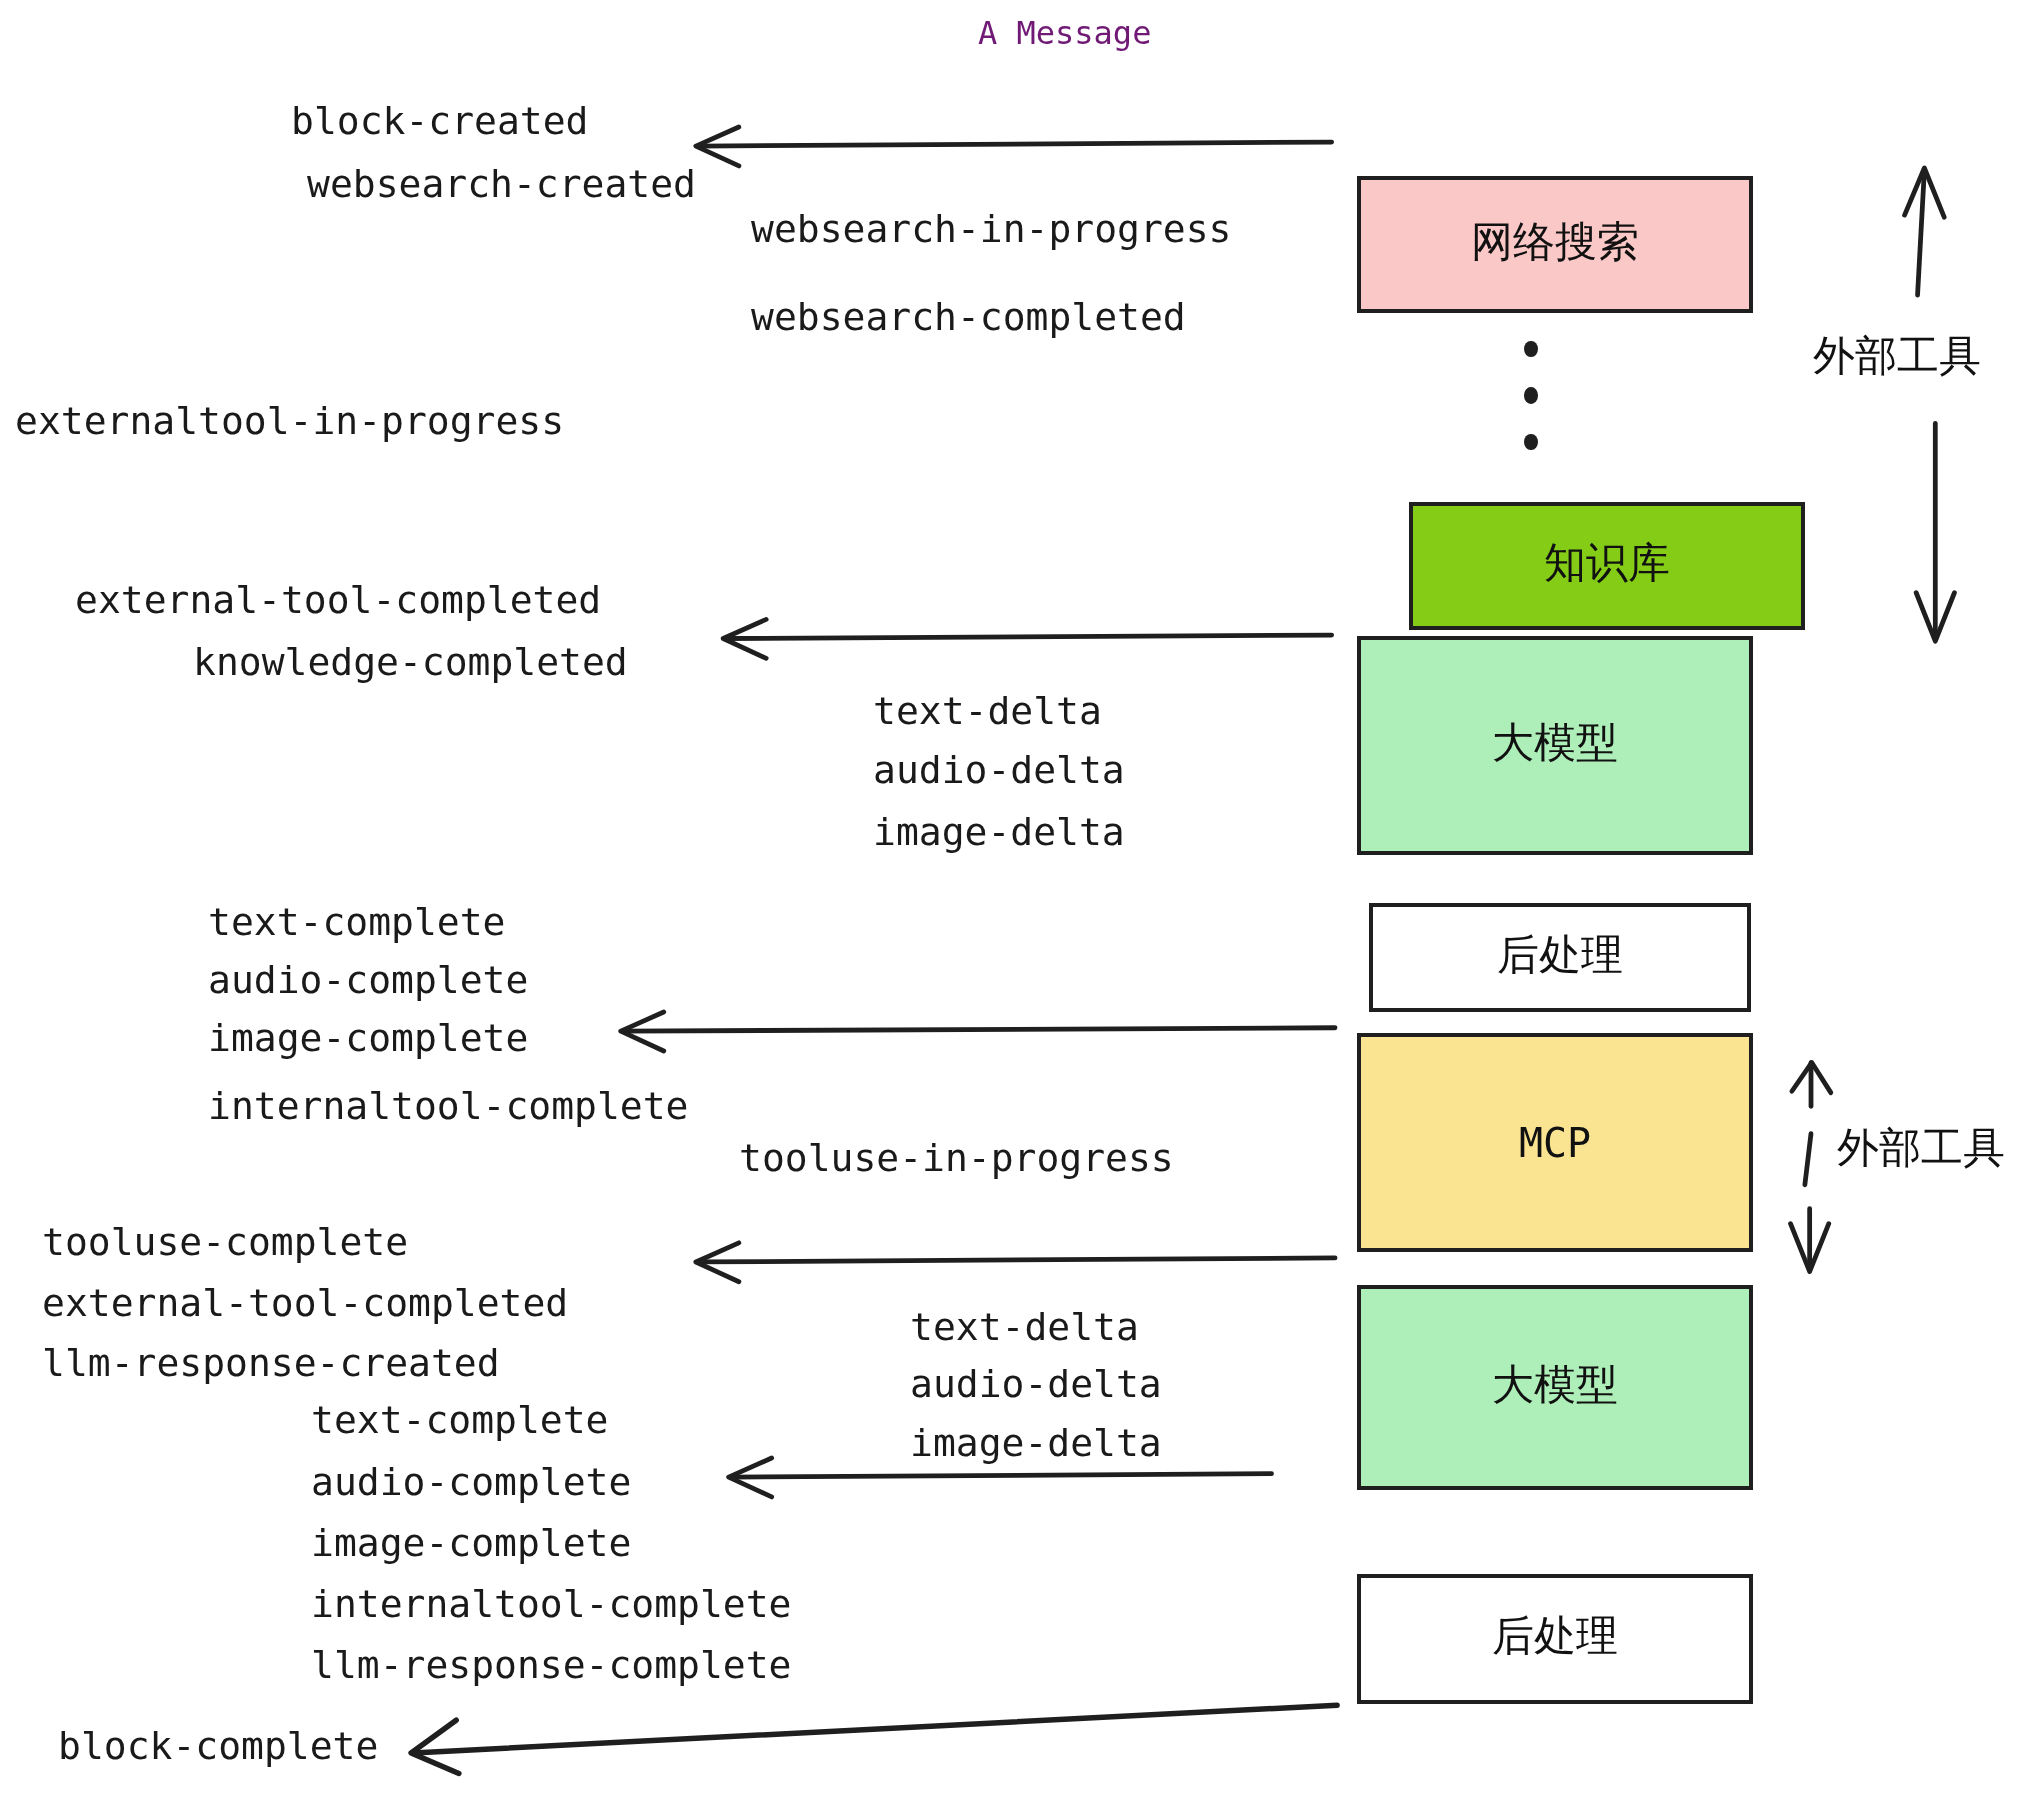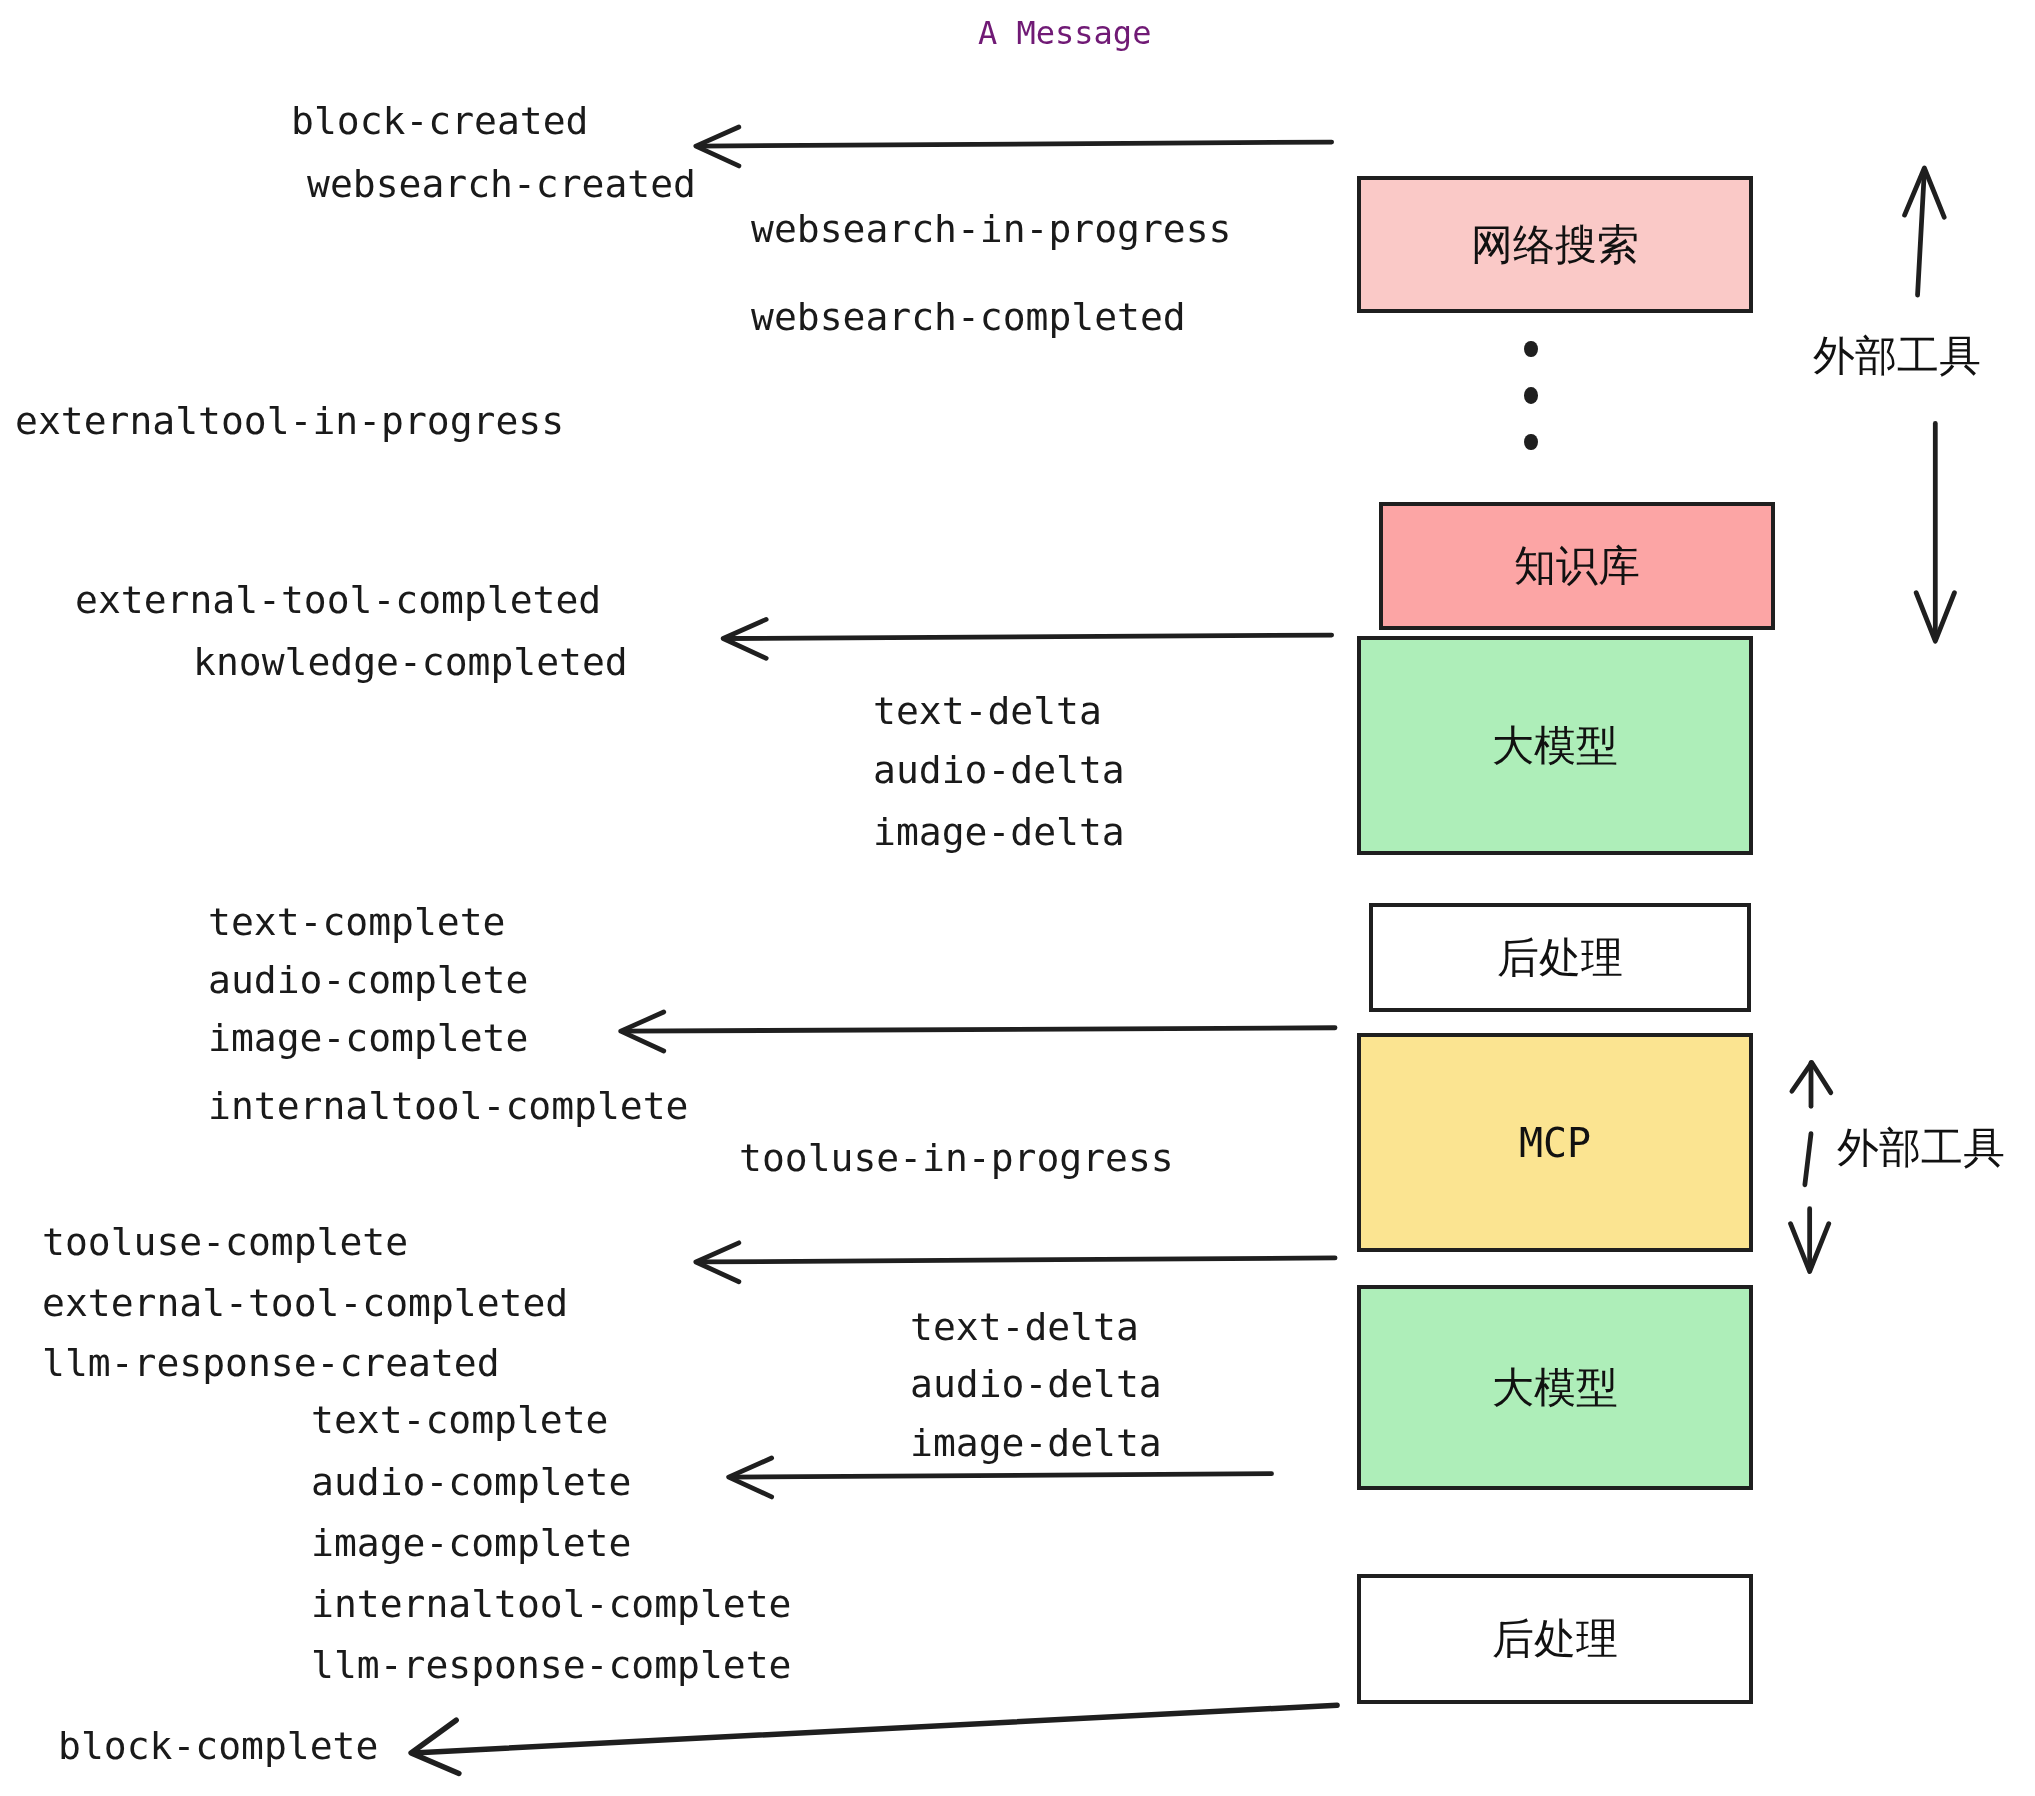--- a/index.html
+++ b/index.html
@@ -33,21 +33,21 @@
   }
   .node {
     position: absolute;
     box-sizing: border-box;
     border: 4.1px solid #1f1f1f;
     display: flex;
     align-items: center;
     justify-content: center;
   }
   .node span {
-    font-family: Liberation Serif, serif;
+    font-family: Liberation Mono, monospace;
     font-size: 42px;
     color: #111111;
     white-space: pre;
     line-height: 1;
   }
   .node span.latin {
     font-family: "DejaVu Sans Mono", monospace;
     font-size: 40px;
   }
   .grouplabel {
@@ -141,21 +141,21 @@
   <div class="dots" style="left:1523px; top:341px; width:16.4px; height:109px;">
     <i></i>
     <i></i>
     <i></i>
   </div>
 
   <div class="node" style="left:1357px; top:176px; width:396px; height:137px; background:#fac9c7;">
     <span>网络搜索</span>
   </div>
 
-  <div class="node" style="left:1379px; top:502px; width:396px; height:128px; background:#fca5a5;">
+  <div class="node" style="left:1409px; top:502px; width:396px; height:128px; background:#84cc16;">
     <span>知识库</span>
   </div>
 
   <div class="node" style="left:1357px; top:636px; width:396px; height:219px; background:#aeeeb9;">
     <span>大模型</span>
   </div>
 
   <div class="node" style="left:1369px; top:903px; width:382px; height:109px; background:#ffffff;">
     <span>后处理</span>
   </div>

